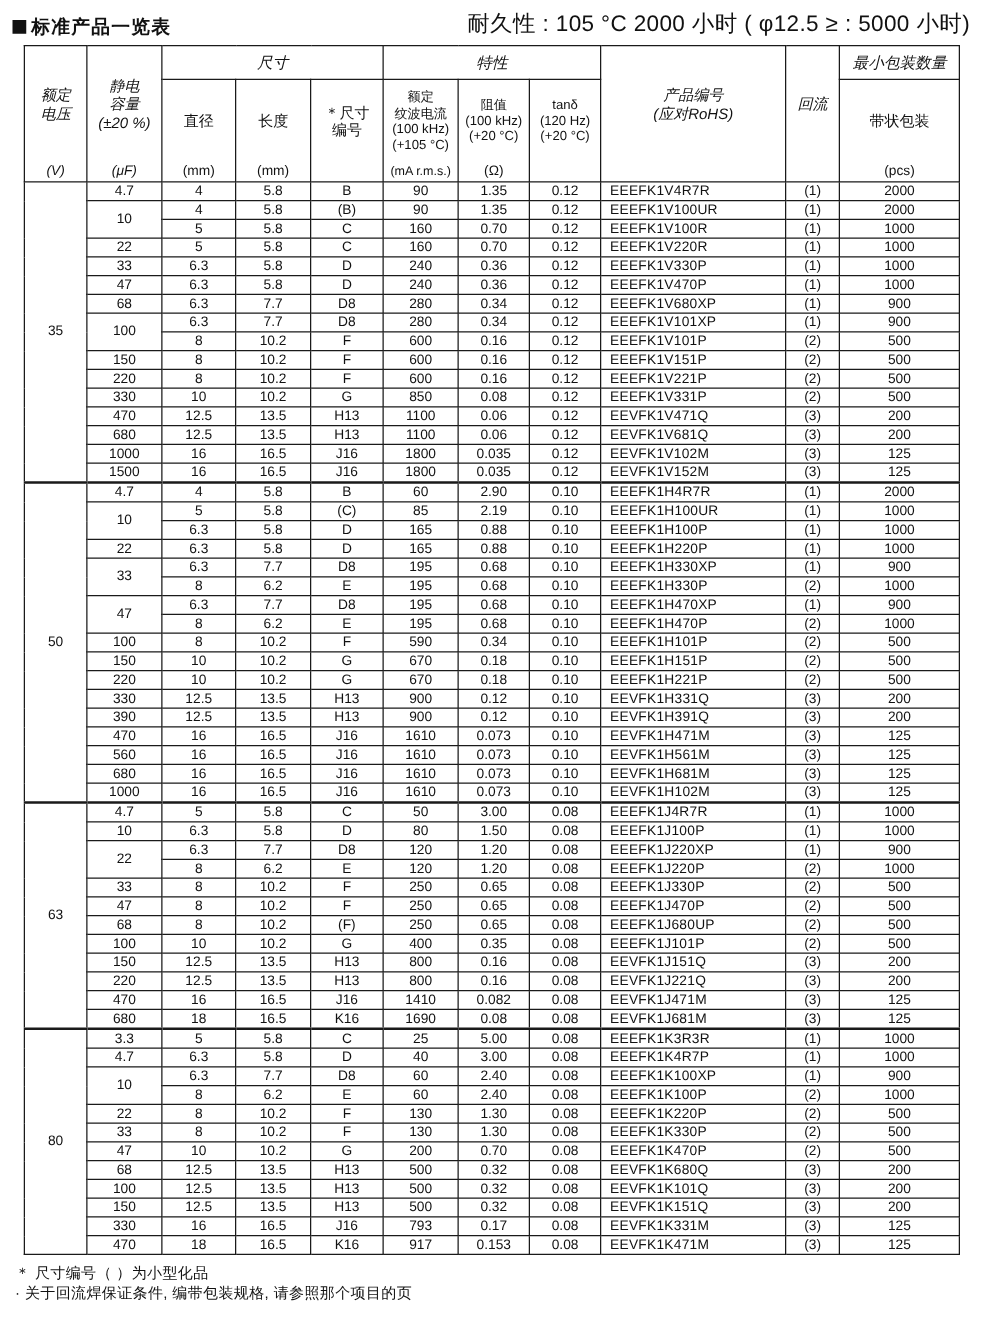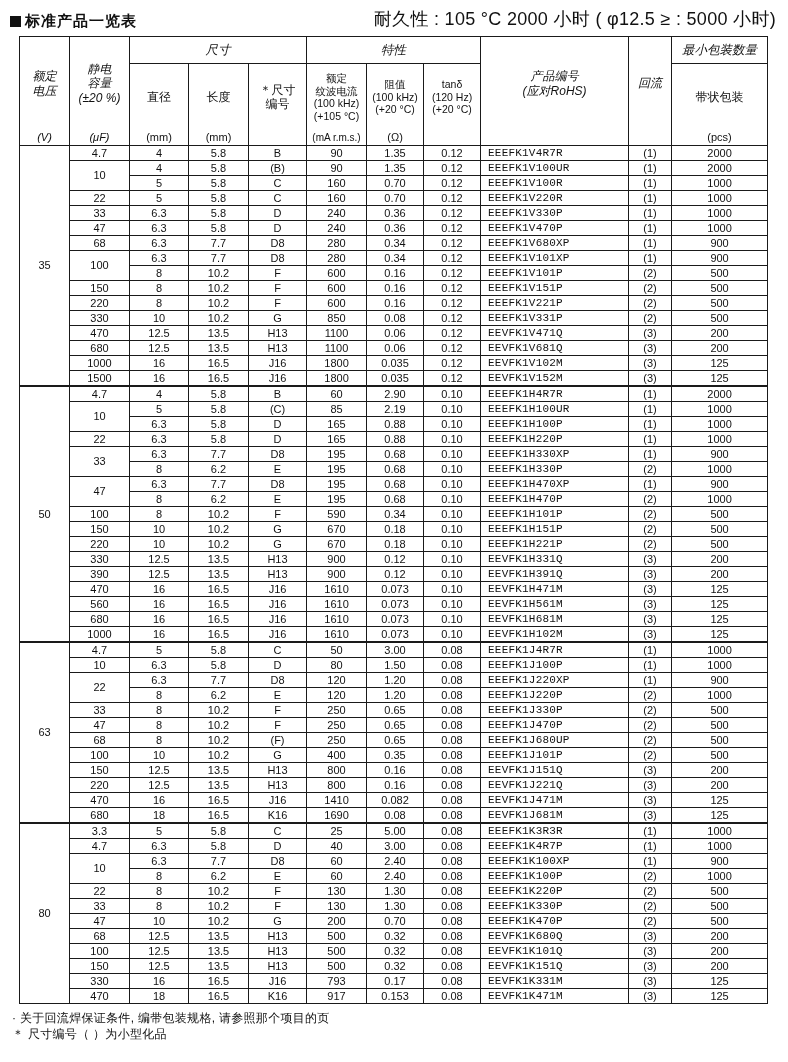--- a/index.html
+++ b/index.html
@@ -85,21 +85,20 @@
   tbody td {
     height: 14px;
     font-size: 11px;
     line-height: 13px;
   }
   tbody td.cell-part {
     text-align: left;
     padding-left: 7px;
     font-size: 11px;
     letter-spacing: 0.2px;
-    font-family: Liberation Mono, monospace;
   }
   tbody tr.section-start td { border-top: 2px solid #1a1a1a; }
   .footnotes {
     margin: 7px 0 0 12px;
     font-size: 12px;
     line-height: 15.5px;
     letter-spacing: 0.3px;
   }
   .footnotes div { white-space: pre; }
 </style>
@@ -896,17 +895,17 @@
           <td>0.153</td>
           <td>0.08</td>
           <td class="cell-part">EEVFK1K471M</td>
           <td>(3)</td>
           <td>125</td>
         </tr>
       </tbody>
   </table>
 
   <div class="footnotes">
+    <div>＊ 尺寸编号（ ）为小型化品</div>
     <div>· 关于回流焊保证条件, 编带包装规格, 请参照那个项目的页</div>
-    <div>＊ 尺寸编号（ ）为小型化品</div>
   </div>
 
 </div>
 
 </body></html>

